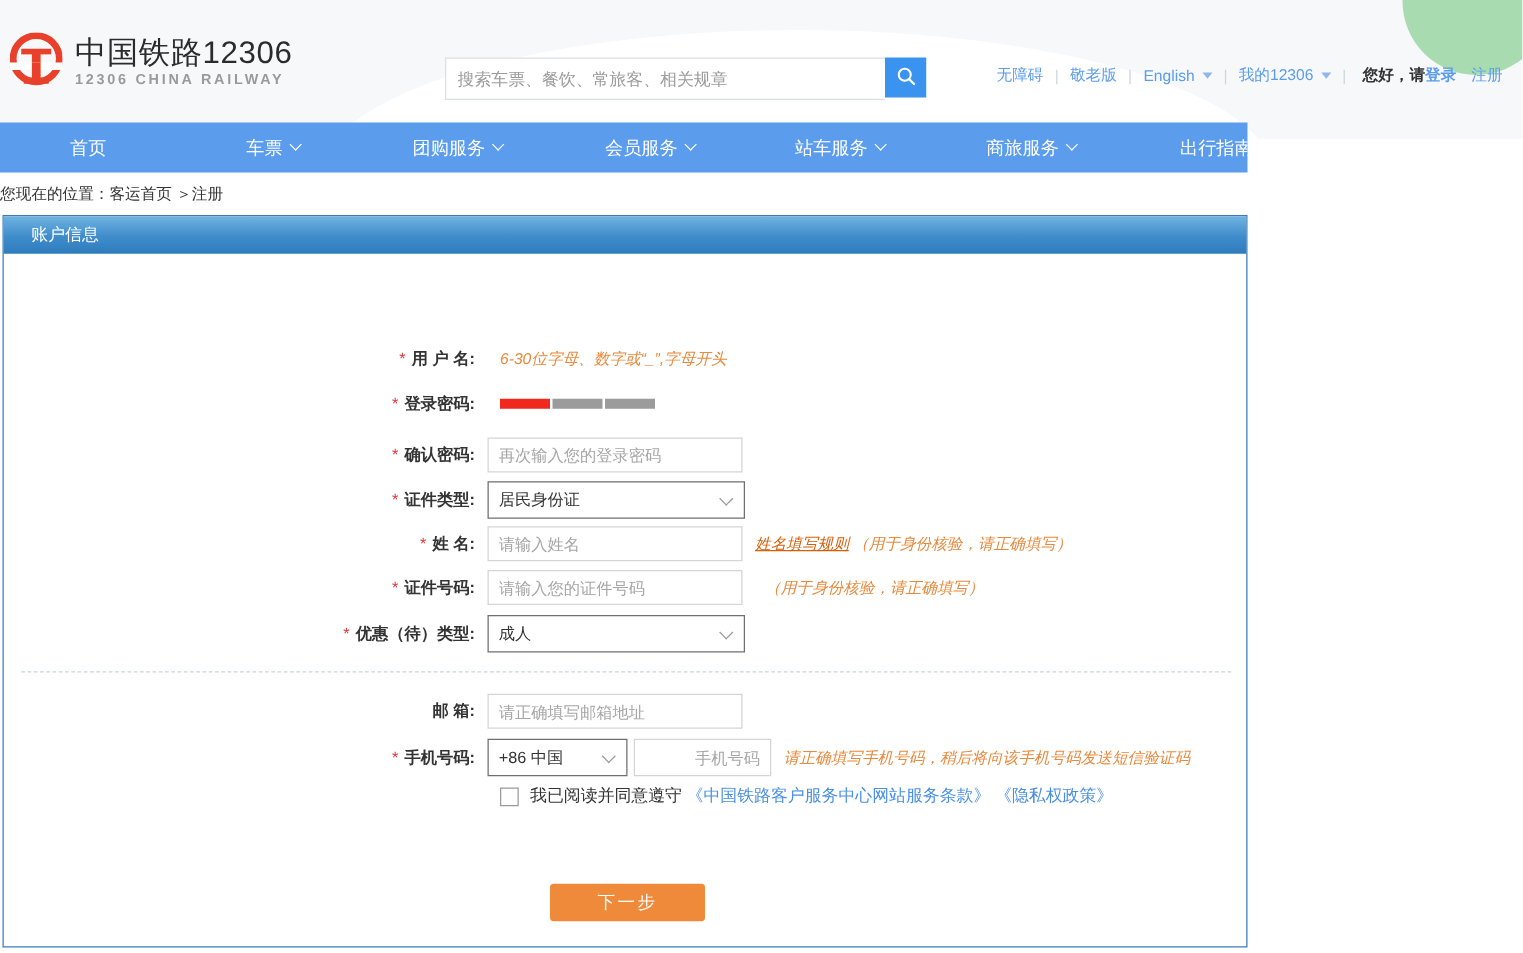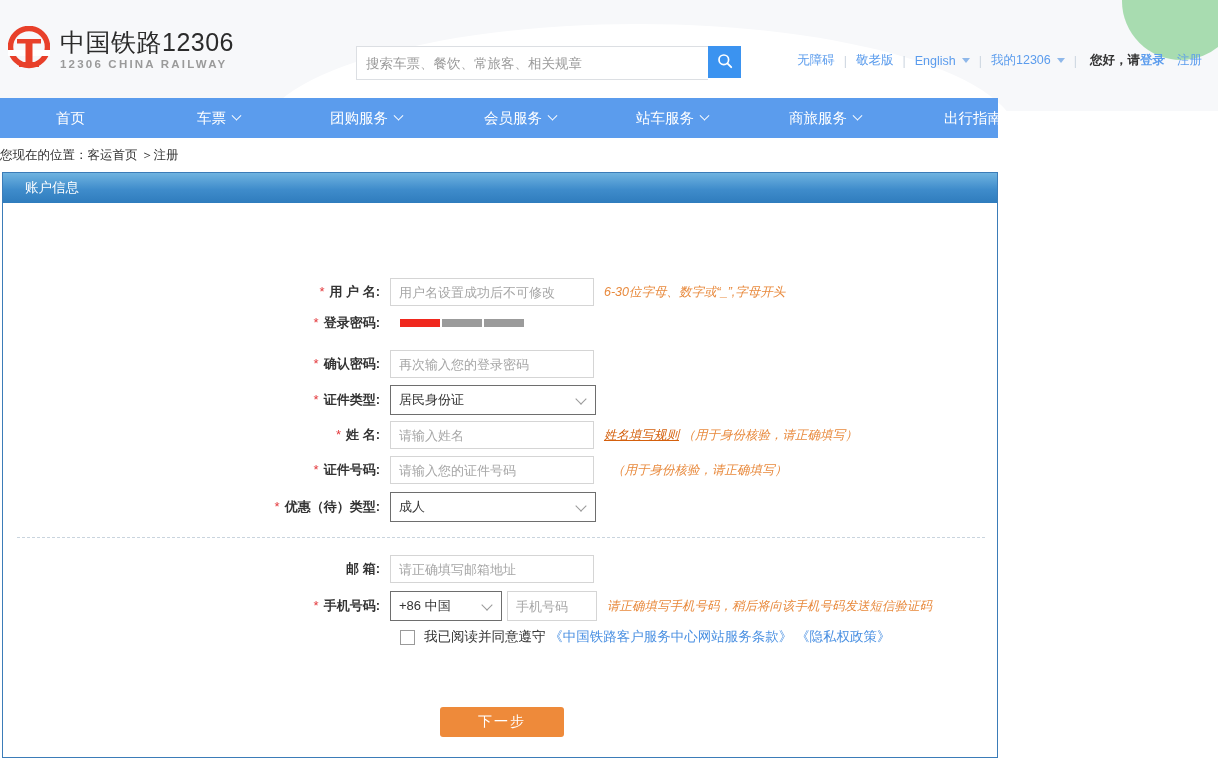--- a/index.html
+++ b/index.html
@@ -149,24 +149,25 @@
     border-top: 1px dashed #c9d4de;
   }
 
   
   #phone-code {
     width: 112px; height: 30px; border: 1px solid #6e6e6e; background: #fff;
     font-size: 13px; color: #333; padding: 0 8px;
     position: relative; display: flex; align-items: center; cursor: pointer;
   }
   #phone-number {
-    width: 90px; height: 30px; margin-left: 5px;
+    width: 110px; height: 30px; margin-left: 5px;
     border: 1px solid #d5d5d5; background: #fff;
     font-size: 13px; color: #333; padding: 0 8px; outline: none;
     font-family: "Liberation Sans", "DejaVu Sans", sans-serif;
+    text-align: right;
   }
   #phone-number::placeholder { color: #a6a6a6; }
 
   
   #agreement-row {
     position: absolute; left: 397px; top: 425px;
     display: flex; align-items: center; font-size: 13.5px; color: #333;
   }
   #agree-checkbox {
     width: 15px; height: 15px; border: 1px solid #9a9a9a; background: #fff;
@@ -274,21 +275,20 @@
   <div id="card-header">
     <span id="card-header-title">账户信息</span>
   </div>
 
   <div id="card-body">
 
     <div class="form-row" style="top:75px">
       <div class="f-label">
         <span class="req">*</span><span>用 户 名:</span>
       </div>
-      <input class="f-input" type="text" placeholder="用户名设置成功后不可修改" style="">
       <span class="f-hint">6-30位字母、数字或“_”,字母开头</span>
     </div>
 
     <div class="form-row" style="top:111px">
       <div class="f-label">
         <span class="req">*</span><span>登录密码:</span>
       </div>
       <span id="pw-strength">
         <span class="pw-seg" style="background:#f0281e"></span>
         <span class="pw-seg" style="background:#9b9b9b"></span>

